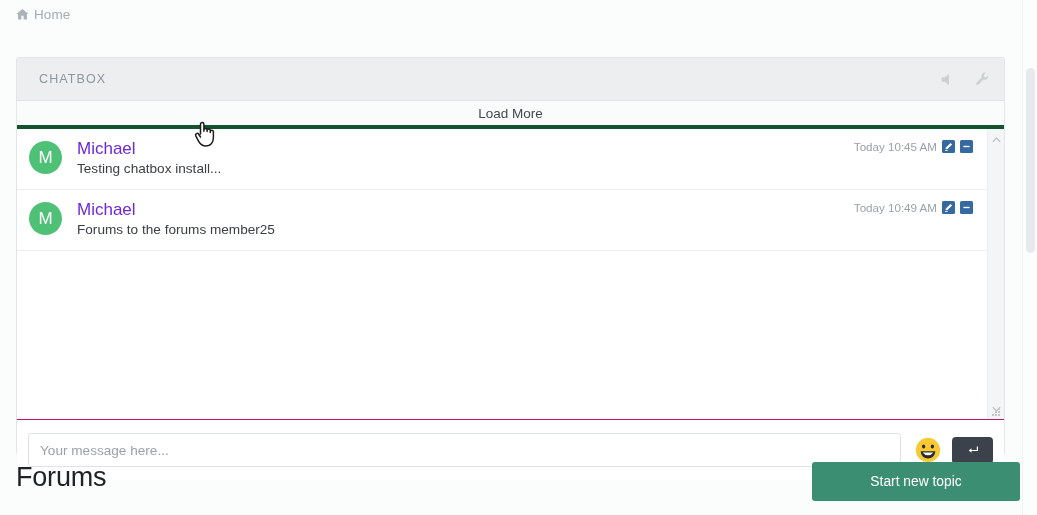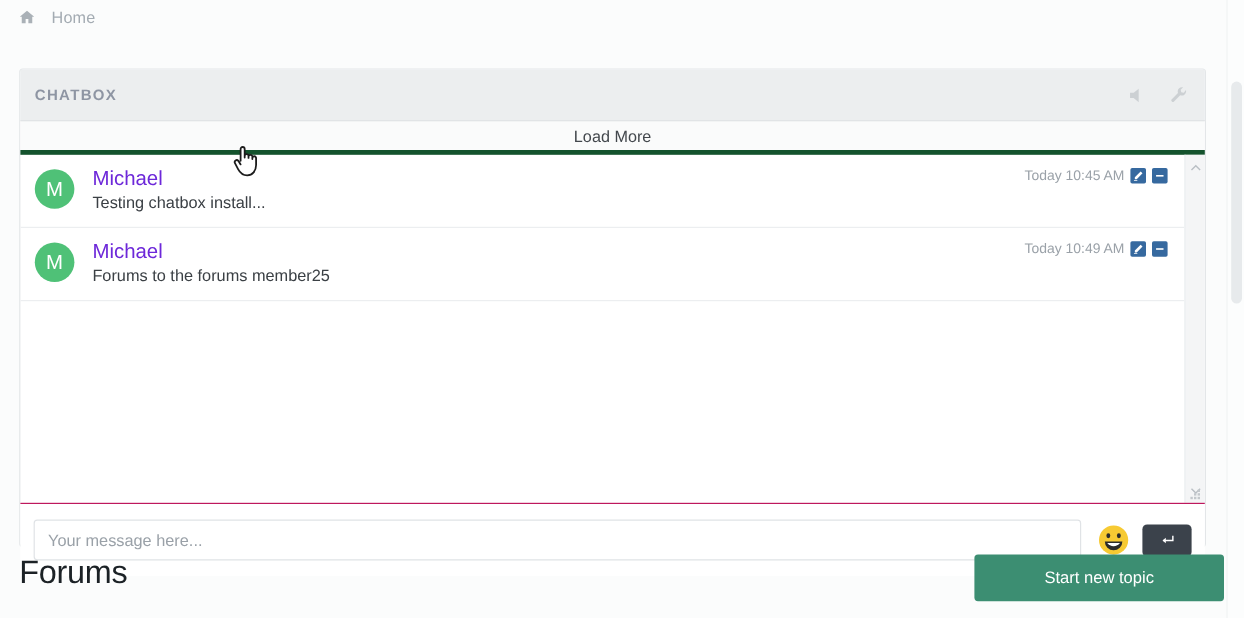--- a/index.html
+++ b/index.html
@@ -18,21 +18,21 @@
   }
 
   
   .breadcrumb {
     position: absolute;
     left: 16px;
     top: 3px;
     height: 22px;
     display: flex;
     align-items: center;
-    gap: 14px;
+    gap: 5px;
     font-size: 13.5px;
     color: #a9b0b6;
   }
   .breadcrumb .home-ico { display: block; width: 13px; height: 13px; }
   .breadcrumb .crumb-label { color: #a3abb2; letter-spacing: .1px; }
 
   
   .chat-panel {
     position: absolute;
     left: 16px;
@@ -47,25 +47,25 @@
   .chat-header {
     position: relative;
     height: 43px;
     background: #eceeef;
     border-bottom: 1px solid #e1e4e6;
     display: flex;
     align-items: center;
     box-sizing: border-box;
   }
   .chat-title {
-    margin-left: 12px;
+    margin-left: 22px;
     font-size: 12.5px;
     letter-spacing: 1.1px;
     color: #8e95a3;
-    font-weight: 700;
+    font-weight: 400;
   }
   .header-tools {
     position: absolute;
     right: 14px;
     top: 0;
     height: 43px;
     display: flex;
     align-items: center;
     gap: 20px;
   }

